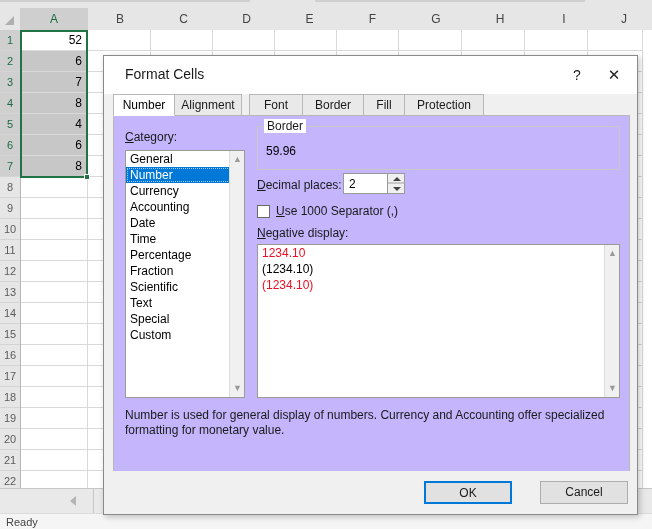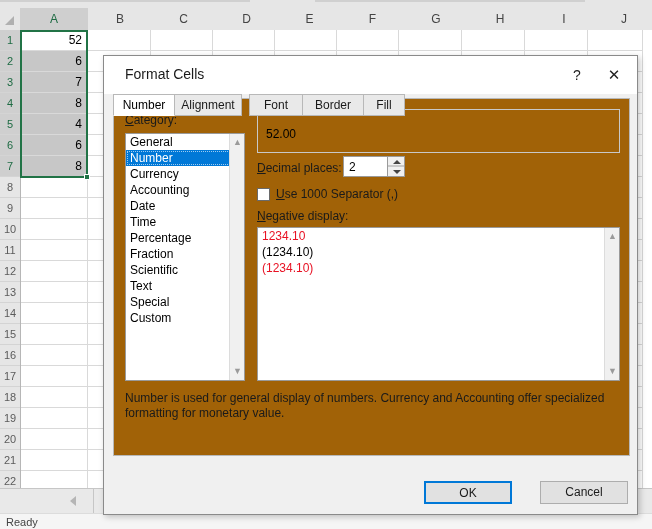--- a/index.html
+++ b/index.html
@@ -57,21 +57,21 @@
   .dlg-help{position:absolute;right:48px;top:8px;width:24px;height:22px;line-height:22px;text-align:center;
             font-size:14px;color:#222;cursor:default;}
   .dlg-close{position:absolute;right:10px;top:8px;width:26px;height:22px;line-height:22px;text-align:center;
              font-size:15px;color:#222;cursor:default;}
 
   .dlg-body{position:absolute;left:9px;top:38px;width:517px;height:379px;box-sizing:border-box;}
   .tabstrip{position:absolute;left:0;top:0;height:22px;width:100%;}
   .tab{position:absolute;top:0;height:22px;line-height:21px;text-align:center;font-size:12px;color:#1a1a1a;
        background:#e9e9e9;border:1px solid #b8b8b8;box-sizing:border-box;cursor:default;}
   .tab.active{background:#ffffff;border-bottom:1px solid #ffffff;color:#000;}
-  .tabpane{position:absolute;left:0;top:4px;width:517px;height:358px;background:#a16207;border:1px solid #b8b8b8;box-sizing:border-box;}
+  .tabpane{position:absolute;left:0;top:21px;width:517px;height:358px;background:#c4b5fd;border:1px solid #b8b8b8;box-sizing:border-box;}
 
   .lbl{position:absolute;font-size:12px;color:#1a1a1a;}
   .lbl u{text-decoration:underline;}
 
   .catlist{position:absolute;left:11px;top:34px;width:120px;height:248px;background:#fff;border:1px solid #9a9a9a;box-sizing:border-box;}
   .catitems{position:absolute;left:0;top:0;width:105px;height:100%;overflow:hidden;}
   .catitem{height:16px;line-height:16px;padding-left:4px;font-size:12px;color:#000;box-sizing:border-box;white-space:nowrap;cursor:default;}
   .catitem.sel{background:#0078d7;color:#fff;outline:1px dotted #9ecbf0;outline-offset:-2px;}
   .vscroll{position:absolute;right:0;top:0;width:15px;height:100%;background:#f0f0f0;border-left:1px solid #dcdcdc;box-sizing:border-box;}
   .vs-arrow{position:absolute;left:0;width:15px;height:15px;line-height:15px;text-align:center;font-size:9px;color:#9a9a9a;}
@@ -463,20 +463,21 @@
     <div class="dlg-close">✕</div>
   </div>
 
   <div class="dlg-body">
     <div class="tabstrip" id="tabstrip">
         <div class="tab active" style="left: 0px; width: 62px; z-index: 5;">Number</div>
         <div class="tab" style="left: 61px; width: 68px; z-index: 1;">Alignment</div>
         <div class="tab" style="left: 136px; width: 54px; z-index: 1;">Font</div>
         <div class="tab" style="left: 189px; width: 62px; z-index: 1;">Border</div>
         <div class="tab" style="left: 250px; width: 42px; z-index: 1;">Fill</div>
+        <div class="tab" style="left: 291px; width: 80px; z-index: 1;">Protection</div>
       </div>
 
     <div class="tabpane">
 
       <div class="lbl" style="left:11px;top:14px;">
         <u>C</u><span>ategory:</span>
       </div>
       <div class="catlist">
         <div class="catitems" id="catitems">
             <div class="catitem">General</div>
@@ -493,21 +494,21 @@
             <div class="catitem">Custom</div>
           </div>
         <div class="vscroll">
           <div class="vs-arrow vs-up">▲</div>
           <div class="vs-arrow vs-dn">▼</div>
         </div>
       </div>
 
       <div class="group-sample"></div>
       <div class="group-legend">Border</div>
-      <div class="sample-val">52.00</div>
+      <div class="sample-val">59.96</div>
 
       <div class="lbl dec-label">
         <u>D</u><span>ecimal places:</span>
       </div>
       <div class="dec-box">
         <div class="dec-val">2</div>
         <div class="spin">
           <div class="spin-half">
             <div class="spin-tri spin-up"></div>
           </div>

